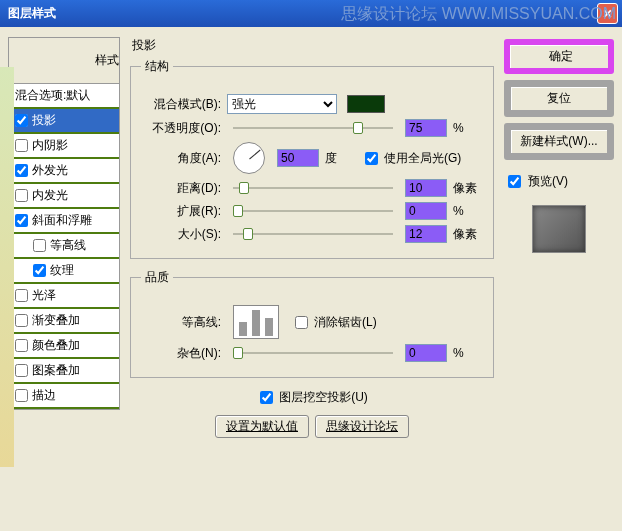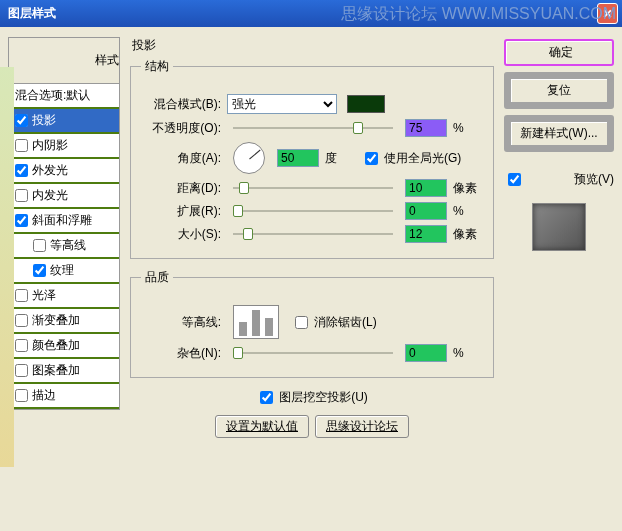--- a/index.html
+++ b/index.html
@@ -22,32 +22,32 @@
 fieldset { border: 1px solid #aaa; margin: 0 0 10px 0; padding: 14px 10px 10px 10px; position: relative; }
 legend { padding: 0 4px; }
 .row { display: flex; align-items: center; margin: 5px 0; gap: 6px; }
 .row .label { width: 80px; text-align: right; }
 .row .unit { width: 30px; }
 select { width: 110px; height: 20px; border: 1px solid #7f9db9; background: #fff; }
 .color-swatch { width: 38px; height: 18px; background: #0a3a0a; border: 1px solid #555; margin-left: 4px; }
 .slider { flex: 1; height: 16px; position: relative; margin: 0 6px; }
 .slider-track { position: absolute; top: 7px; left: 0; right: 0; height: 2px; background: #b8b8a8; }
 .slider-thumb { position: absolute; top: 2px; width: 10px; height: 12px; background: #fff; border: 1px solid #5b8a3c; border-radius: 2px; }
-.num-input { width: 42px; height: 18px; border: 1px solid #7f9db9; padding: 1px 3px; text-align: left; background: #22c55e; }
+.num-input { width: 42px; height: 18px; border: 1px solid #7f9db9; padding: 1px 3px; text-align: left; background: #8b5cf6; }
 .num-input.highlight { background: #8b5cf6; }
 .angle-dial { width: 32px; height: 32px; border: 1px solid #888; border-radius: 50%; background: #fff; position: relative; margin: 0 6px; }
 .angle-needle { position: absolute; width: 1px; height: 14px; background: #333; left: 15px; top: 2px; transform-origin: bottom center; transform: rotate(50deg); }
 .contour-box { width: 46px; height: 34px; border: 1px solid #888; background: #fff; position: relative; margin: 0 6px; display: flex; align-items: flex-end; justify-content: space-around; padding: 2px; }
 .contour-box .peak { width: 8px; background: #999; }
 .btn-row { display: flex; gap: 6px; justify-content: center; margin-top: 8px; text-decoration: underline; }
 .ps-btn { border: 1px solid #888; background: #ece9d8; padding: 2px 10px; border-radius: 3px; cursor: pointer; box-shadow: 1px 1px 0 #fff inset; min-width: 88px; text-align: center; }
 .right-col { width: 110px; display: flex; flex-direction: column; gap: 6px; padding-top: 2px; }
 .right-btn { border: 7px solid #a3a3a3; background: #ece9d8; padding: 3px 4px; border-radius: 3px; text-align: center; cursor: pointer; box-shadow: 1px 1px 0 #fff inset; }
-.right-btn.primary { border: 2px solid #d946ef; padding-left: 8px; }
-.preview-chk { display: flex; align-items: center; gap: 4px; justify-content: space-between; margin-top: 12px; }
+.right-btn.primary { border: 6px solid #d946ef; padding-left: 8px; }
+.preview-chk { display: flex; align-items: center; gap: 4px; justify-content: flex-start; margin-top: 6px; }
 .preview-box { width: 54px; height: 48px; border: 1px solid #888; background: linear-gradient(135deg,#888,#555); margin: 8px auto 0 auto; box-shadow: inset 0 0 6px #333; }
 .chk { display: flex; align-items: center; gap: 3px; }
 .mid-head { margin-bottom: 4px; padding-left: 2px; }
 </style>
 </head>
 <body>
 
 <div class="window">
   <div class="watermark">思缘设计论坛 WWW.MISSYUAN.COM</div>
   <div class="titlebar">

